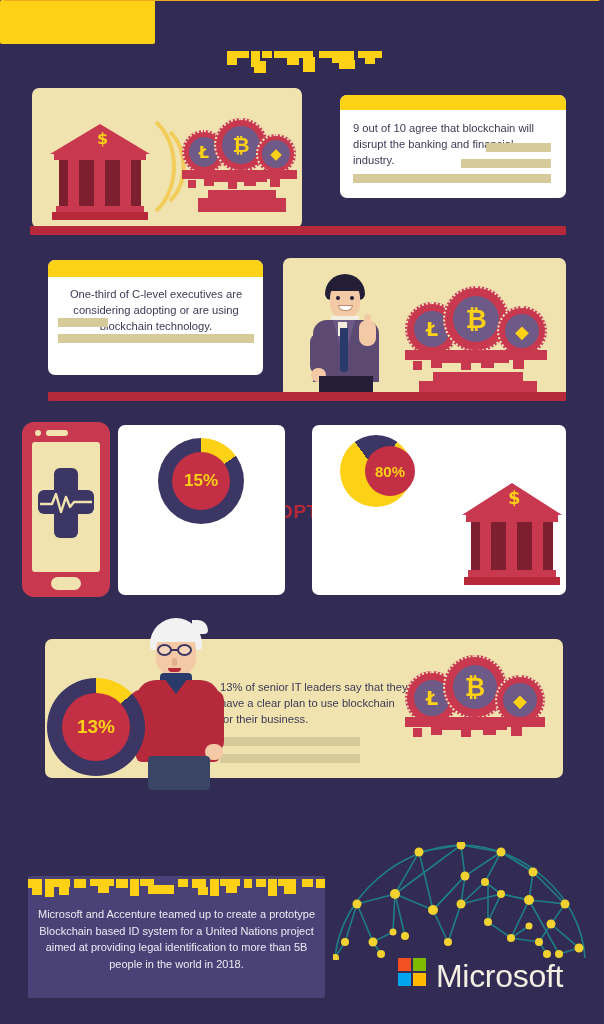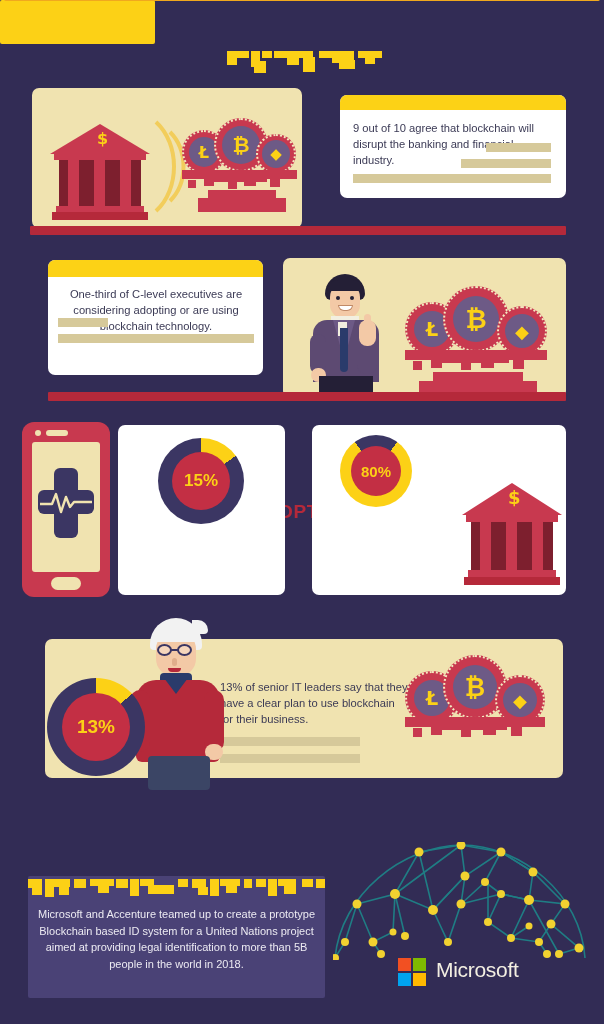--- a/index.html
+++ b/index.html
@@ -72,21 +72,21 @@
   #fact-card { position:absolute; background:#4a4276; border-radius:2px; }
   #fact-banner { position:absolute; background:#fcd116; }
   #fact-title {
     position:absolute; inset:0; display:flex; align-items:center; justify-content:center;
     color:#b5293a; font-weight:bold; font-size:18px; letter-spacing:.5px;
   }
   #fact-text {
     position:absolute; color:#eceaf2; font-size:11px; line-height:16.5px;
     text-align:center; font-family:"Liberation Sans",sans-serif;
   }
-  #ms-word { position:absolute; color:#f3efe2; font-size:21px;
+  #ms-word { position:absolute; color:#f3efe2; font-size:32px;
     font-family:"Liberation Sans",sans-serif; letter-spacing:-.3px; }
   .ms-sq { position:absolute; width:13px; height:13px; }
 </style>
 </head>
 <body>
 
 <div class="stage">
 
   <div id="adoption-banner">
     <div class="topline"></div>
@@ -274,21 +274,21 @@
     <div class="donut" style="left:40px; top:13px; width:86px; height:86px;
          background: conic-gradient(#fcd116 0deg 54deg, #3b3663 54deg 360deg);">
       <div class="hole" style="left:14px; top:14px; width:58px; height:58px; font-size:17px;">15%</div>
     </div>
   </div>
 
   <div class="card-white abs" style="left:312px; top:425px; width:254px; height:170px;">
 
     <div class="donut" style="left:28px; top:10px; width:72px; height:72px;
          background: conic-gradient(from -36deg, #3b3663 0deg 72deg, #fcd116 72deg 360deg);">
-      <div class="hole" style="left:11px; top:11px; width:50px; height:50px; font-size:15px;">80%</div>
+      <div class="hole" style="left:25px; top:11px; width:50px; height:50px; font-size:15px;">80%</div>
     </div>
 
     <div class="abs" style="left:150px; top:48px; width:100px; height:112px;">
       <div style="position:absolute; left:0; top:10px; width:0; height:0;
         border-left:50px solid transparent; border-right:50px solid transparent;
         border-bottom:32px solid #c8394f;"></div>
       <div style="position:absolute; left:46px; top:14px; color:#fcd116; font-size:18px; font-weight:bold; font-family:'DejaVu Sans',sans-serif;">$</div>
       <div style="position:absolute; left:4px; top:41px; width:92px; height:8px; background:#c8394f;"></div>
       <div style="position:absolute; left:9px; top:49px; width:82px; height:48px; background:#7d1f2e;"></div>
       <div class="bank-col" style="left:18px; top:49px; width:11px; height:48px; background:#c8394f;"></div>

